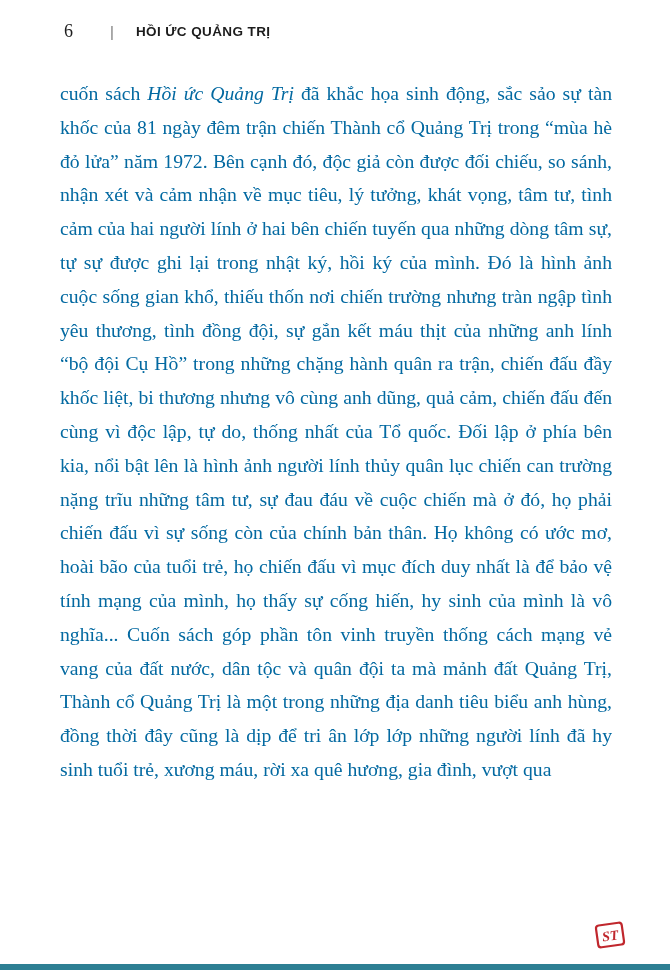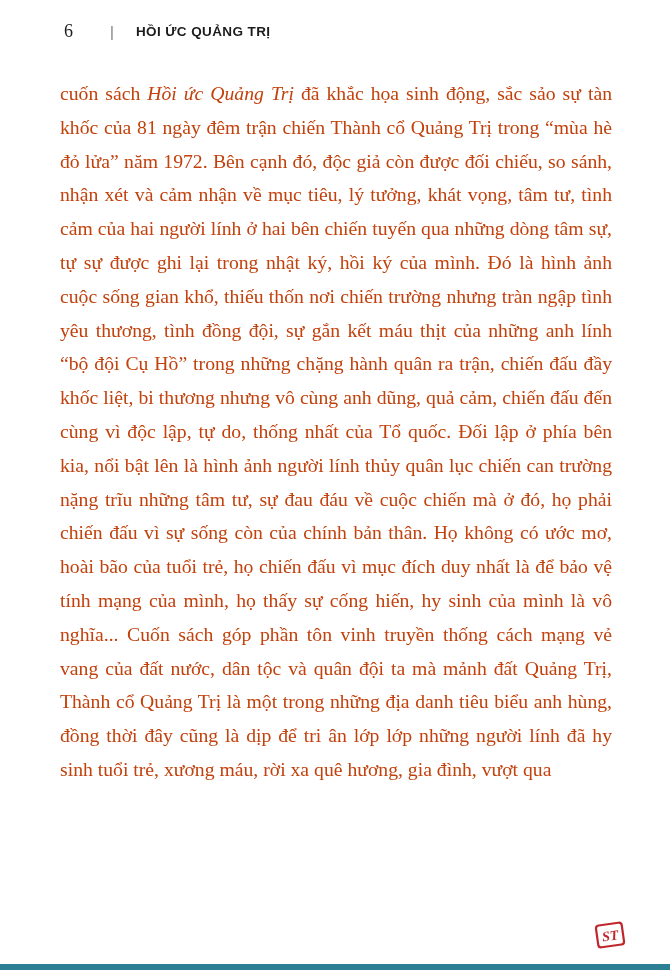--- a/index.html
+++ b/index.html
@@ -44,21 +44,21 @@
   }
 
   .body-text {
     position: absolute;
     top: 77px;
     left: 60px;
     width: 552px;
     font-family: "Liberation Serif", serif;
     font-size: 19.7px;
     line-height: 33.8px;
-    color: #c2410c;
+    color: #0369a1;
     text-align: justify;
   }
   .body-text .italic { font-style: italic; }
 
   .footer-logo {
     position: absolute;
     right: 42px;
     bottom: 26px;
     width: 36px;
     height: 32px;

